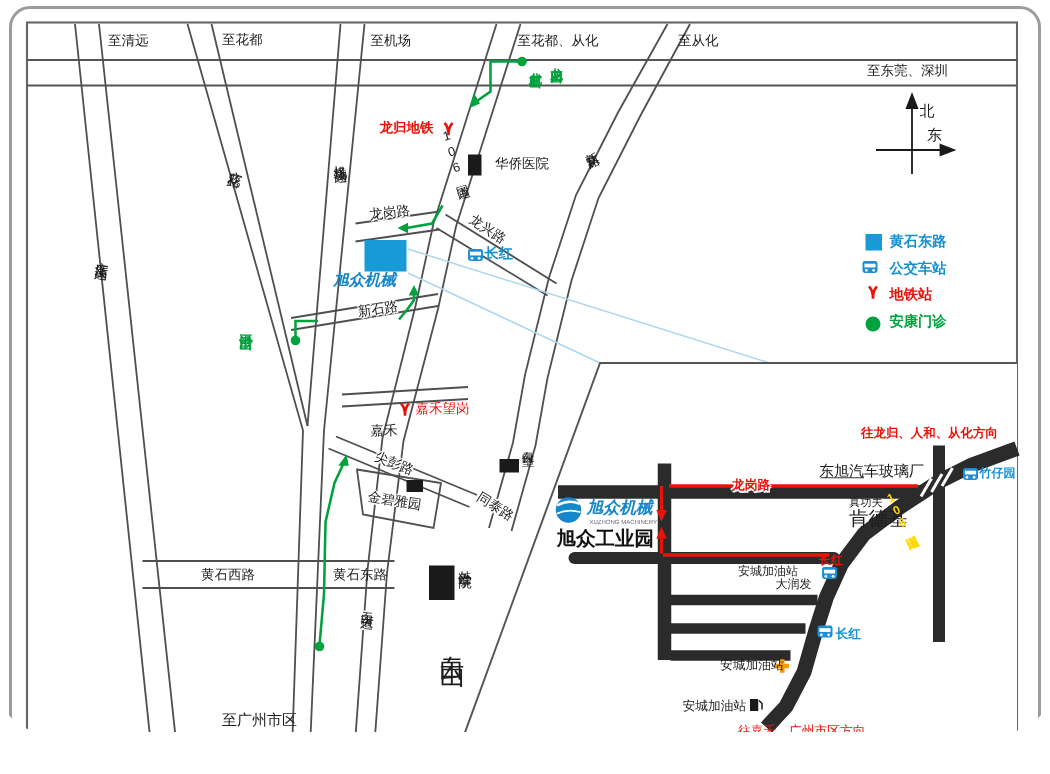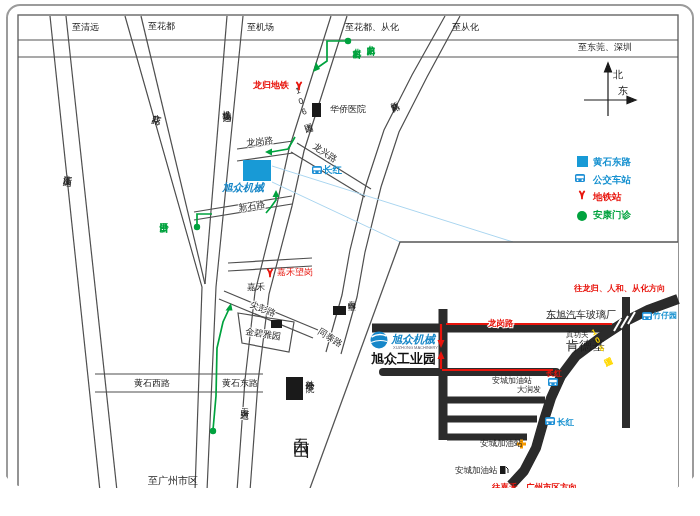--- a/index.html
+++ b/index.html
@@ -223,19 +223,19 @@
 <div class="lbl red halo" style="left:488px;top:319px;font-size:8.5px;font-weight:bold">龙岗路</div>
 <div class="lbl" style="left:566px;top:331px;font-size:7.5px">真功夫</div>
 <div class="lbl" style="left:566px;top:339px;font-size:13px">肯德基</div>
 <div class="lbl" style="left:492px;top:377px;font-size:8px">安城加油站</div>
 <div class="lbl" style="left:517px;top:386px;font-size:8px">大润发</div>
 <div class="lbl red" style="left:546px;top:370px;font-size:8px;font-weight:bold">长红</div>
 <div class="lbl blue" style="left:557px;top:418px;font-size:8.5px">长红</div>
 <div class="lbl v" style="left:588px;top:330px;font-size:8px;font-weight:bold;color:#ffd800;letter-spacing:0;transform:rotate(-25deg)">106国道</div>
 <div class="lbl" style="left:480px;top:439px;font-size:8.5px">安城加油站</div>
 <div class="lbl" style="left:455px;top:466px;font-size:8.5px">安城加油站</div>
-<div class="lbl red" style="left:492px;top:483px;font-size:8.5px;font-weight:bold">往嘉禾、广州市区方向</div>
+<div class="lbl red" style="left:492px;top:483px;font-size:8.5px;font-weight:normal">往嘉禾、广州市区方向</div>
 
 <div class="lbl brand" style="left:391px;top:334px;font-size:11px">旭众机械</div>
 <div class="lbl" style="left:393px;top:346px;font-size:4px;color:#667">XUZHONG MACHINERY</div>
 <div class="lbl" style="left:371px;top:352px;font-size:13px;font-weight:bold;color:#111">旭众工业园</div>
 
 </div>
 
 </body></html>

